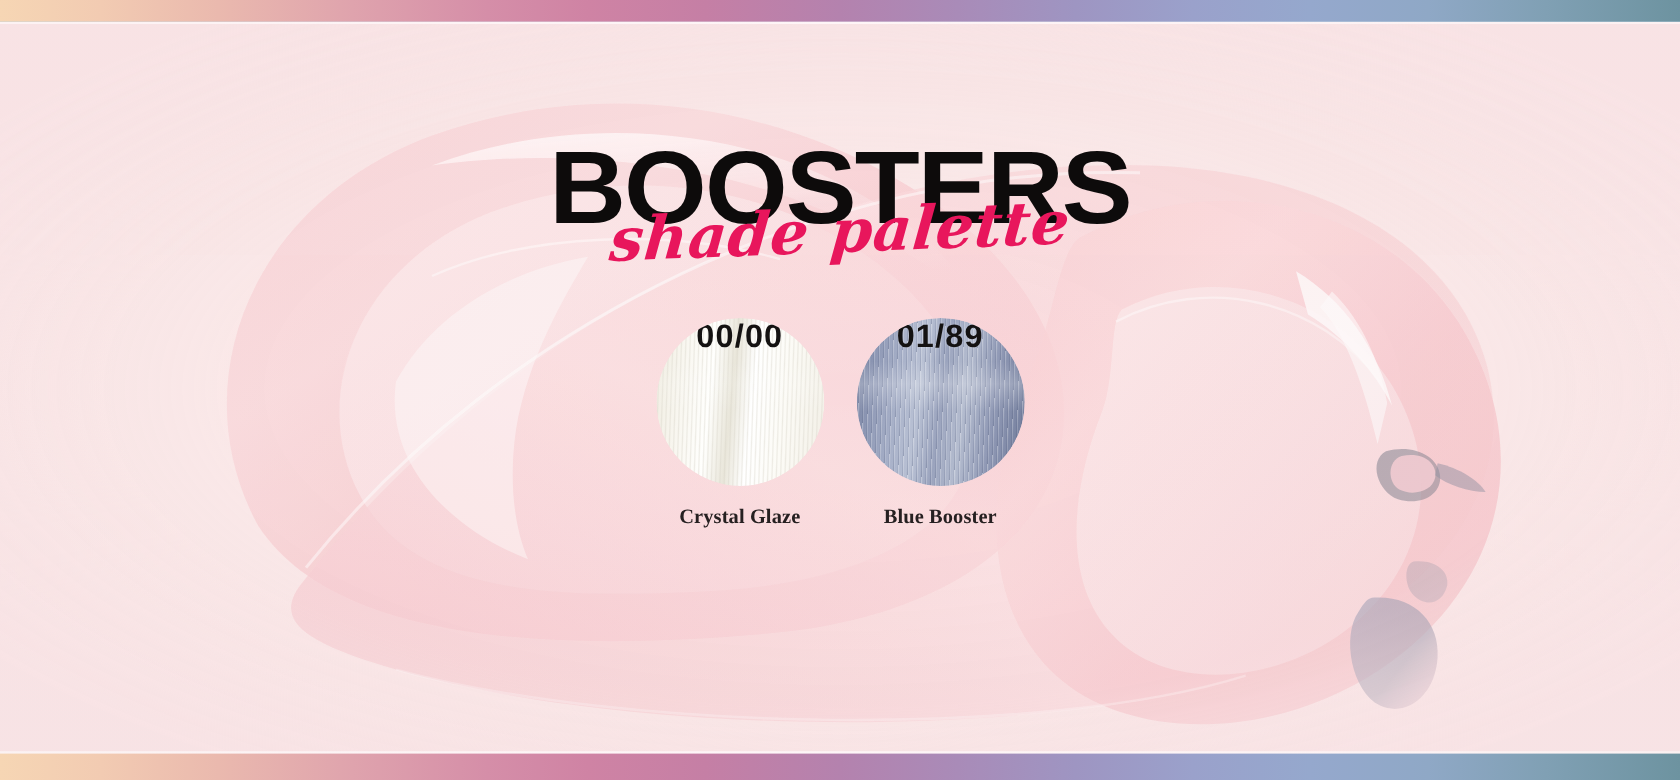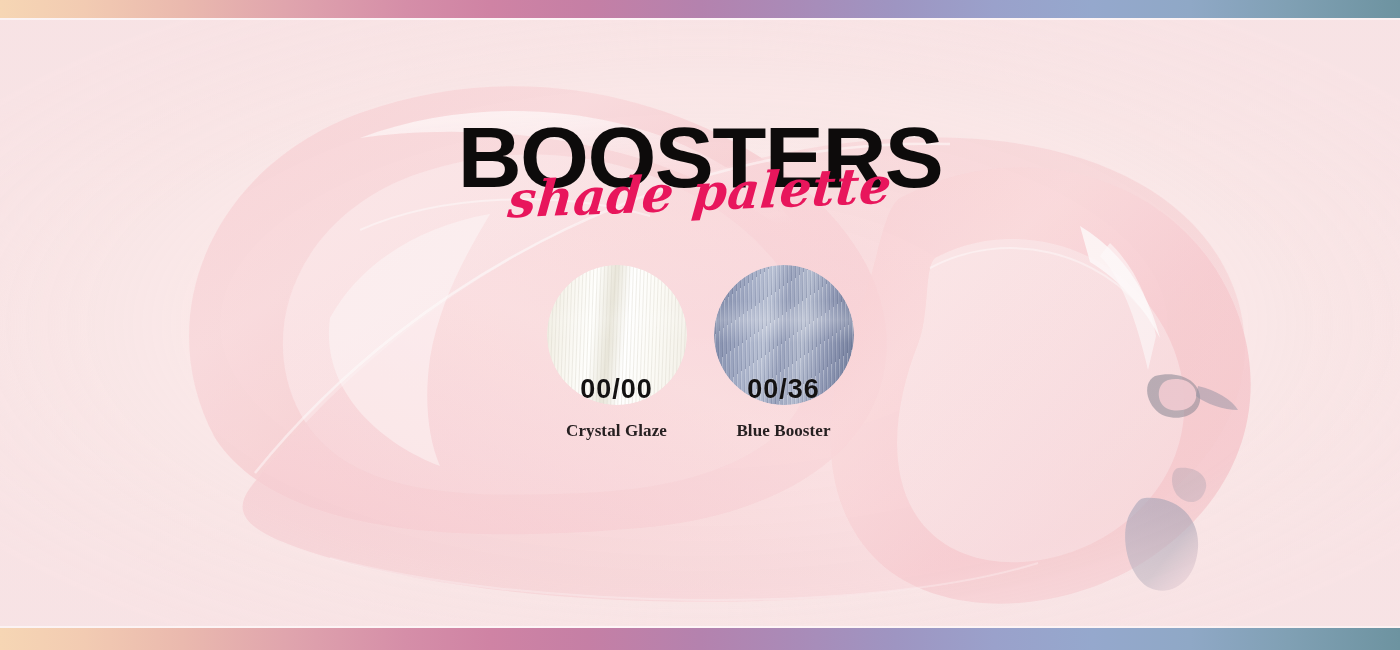--- a/index.html
+++ b/index.html
@@ -129,21 +129,21 @@
     width: 140px;
     text-align: center;
   }
   .swatch-disc {
     position: relative;
     width: 140px;
     height: 140px;
     border-radius: 50%;
     overflow: hidden;
     display: flex;
-    align-items: flex-end;
+    align-items: flex-start;
     justify-content: center;
   }
   .fiber {
     position: absolute;
     inset: 0;
     border-radius: 50%;
   }
   .swatch-code {
     position: relative;
     z-index: 3;
@@ -313,21 +313,21 @@
           <div class="sheen sheen-soft"></div>
           <span class="swatch-code">00/00</span>
         </div>
         <div class="swatch-name">Crystal Glaze</div>
       </div>
 
       <div class="swatch">
         <div class="swatch-disc">
           <div class="fiber fiber-blue"></div>
           <div class="sheen"></div>
-          <span class="swatch-code">00/36</span>
+          <span class="swatch-code">01/89</span>
         </div>
         <div class="swatch-name">Blue Booster</div>
       </div>
 
 
     </div>
   </div>
 
   <div class="hairline" id="hairline-bottom"></div>
   <div class="edge-strip" id="strip-bottom"></div>

